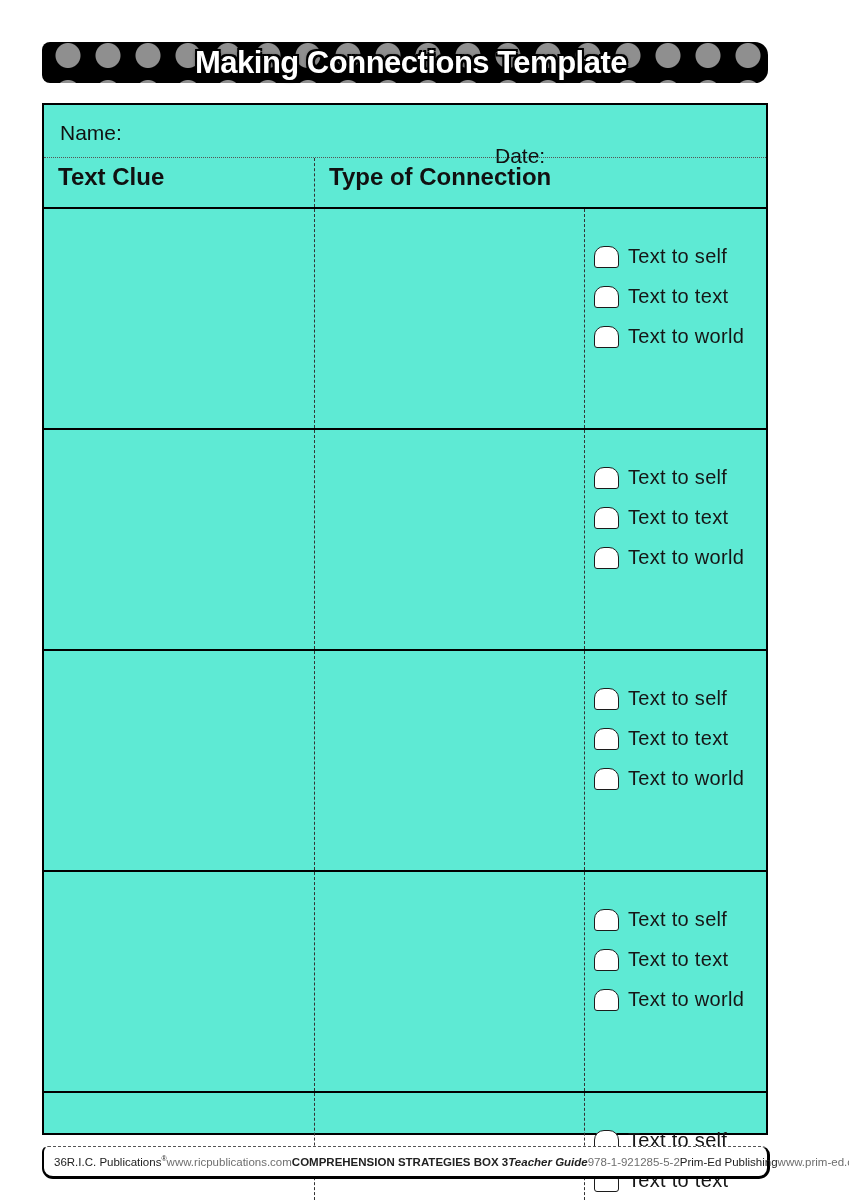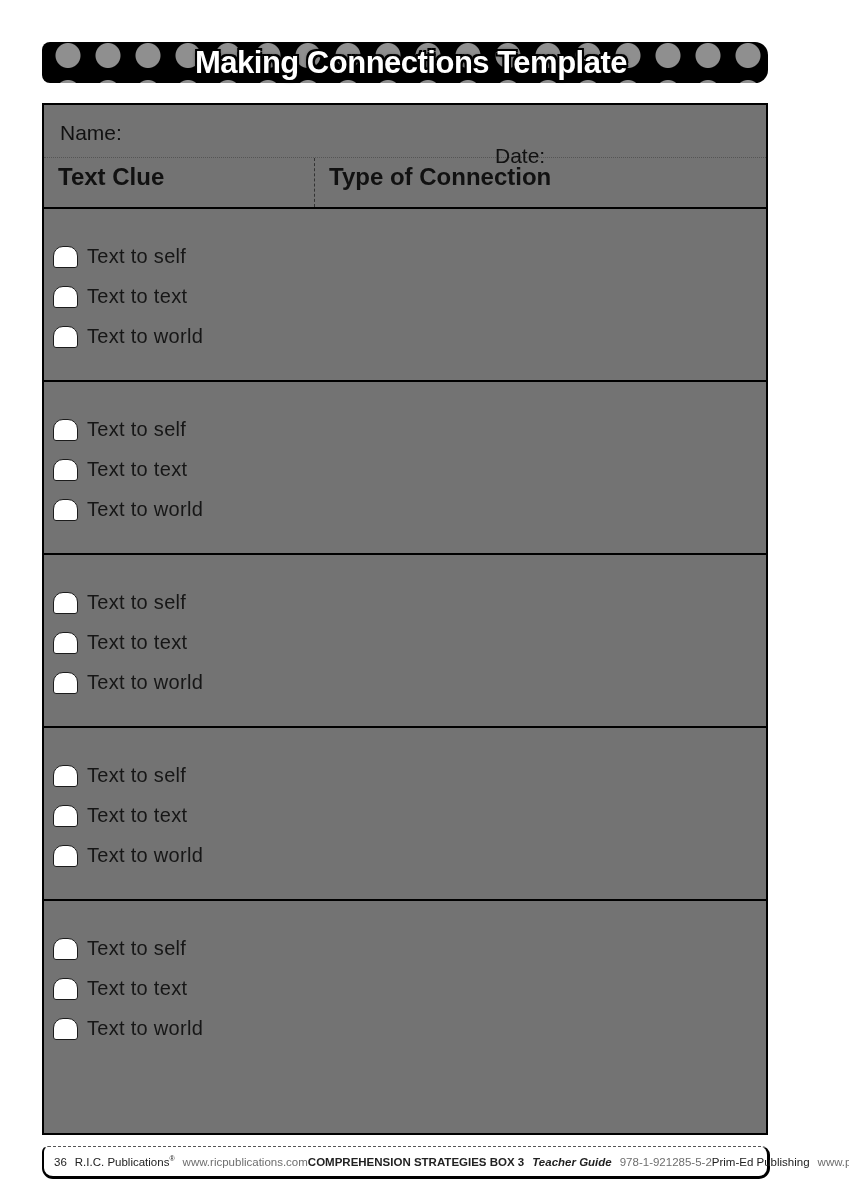--- a/index.html
+++ b/index.html
@@ -23,39 +23,39 @@
   .banner-title {
     color:#fff; font-weight:bold; font-size:31px; letter-spacing:-0.5px;
     text-shadow:0 0 4px #000, 2px 2px 0 #000, -2px 2px 0 #000, 2px -2px 0 #000, -2px -2px 0 #000;
     white-space:nowrap;
     margin-left:12px;
   }
 
   
   .sheet {
     position:absolute; left:42px; top:103px; width:726px; height:1032px;
-    border:2px solid #000; background:#737373;
+    border:2px solid #000; background:#5eead4;
   }
   .name-row {
     height:53px; border-bottom:1px dotted #555; position:relative;
     font-size:21px; padding:16px 0 0 16px;
   }
   .date-label { position:absolute; left:451px; top:16px;margin-top:23px; }
   .title-row {
     height:57px; border-bottom:1px dotted #555;
     font-size:21px; padding:9px 0 0 14px;
   }
   .head-row { display:flex; height:51px; border-bottom:2px solid #000; }
   .head-cell {
     font-weight:bold; font-size:24px; padding:7px 23px 0 14px; line-height:24px;
   }
   .c1 { width:271px; border-right:1px dashed #333; }
   .c2 { width:270px; border-right:1px dashed #333; }
   .c3 { flex:1; }
-  .body-row { display:flex; height:173px; border-bottom:2px solid #000;flex-direction:column; }
+  .body-row { display:flex; height:221px; border-bottom:2px solid #000; }
   .body-row:last-child { border-bottom:none; }
   .checks { padding:36px 0 0 9px; }
   .check-item { display:flex; align-items:center; margin-bottom:17px; }
   .checkbox {
     width:25px; height:22px; flex:0 0 auto;
     border:1.5px solid #1c1c1c;
     border-radius:10px 10px 3px 3px;
     background:#fff;
   }
   .check-label { font-size:20px; color:#161616; margin-left:9px; letter-spacing:0.3px; white-space:nowrap; }
@@ -63,21 +63,21 @@
   
   .footer {
     position:absolute; left:42px; top:1146px; width:728px; height:33px;
     border:2px solid #000; border-top:1px dashed #555;
     border-right-width:3px; border-bottom-width:3px;
     border-radius:6px 9px 11px 11px;
     display:flex; align-items:center; justify-content:space-between;
     padding:0 12px 0 10px; font-size:11.5px; color:#222; background:#fff;
     white-space:nowrap;
   }
-  .fgroup { display:flex; align-items:baseline; gap:8px; }
+  .fgroup { display:flex; align-items:baseline; }
   .muted { color:#6e6e6e; }
   .bold { font-weight:bold; }
   .bold-italic { font-weight:bold; font-style:italic; }
   sup { font-size:7px; }
 </style>
 </head>
 <body>
 
 <header class="banner">
   <span class="banner-title">Making Connections Template</span>

